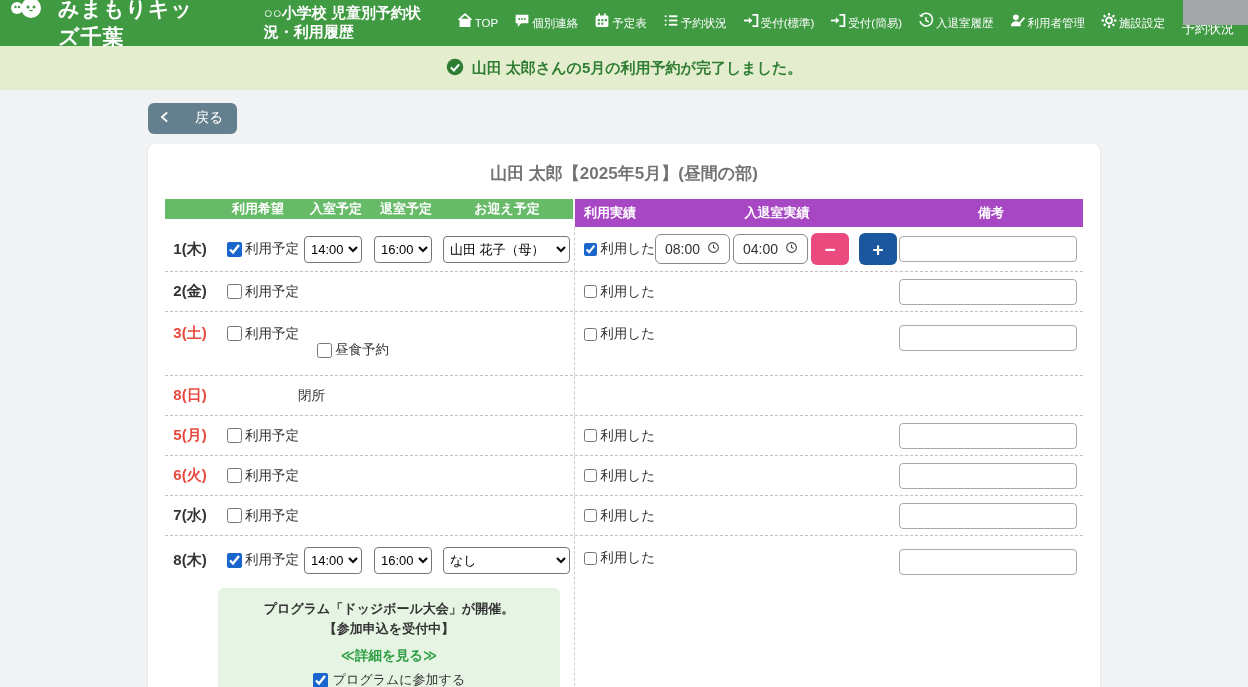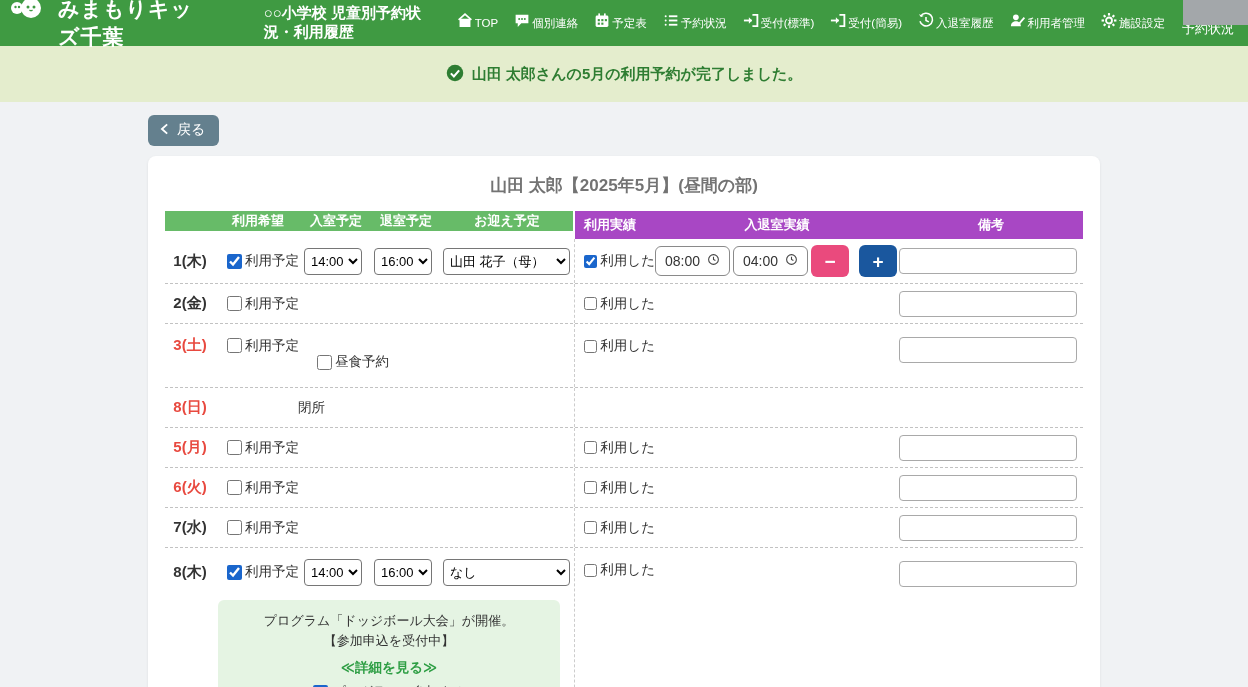--- a/index.html
+++ b/index.html
@@ -14,26 +14,26 @@
   .page-title { color:#fff; font-size:15px; font-weight:bold; margin-left:68px; }
   .nav-menu { margin-left:auto; display:flex; align-items:center; }
   .nav-item { display:flex; flex-direction:row; align-items:center; justify-content:center;
     color:#fff; padding:3px 7px; cursor:pointer; }
   .nav-item svg { height:17px; width:20px; margin-bottom:2px; }
   .nav-item .lbl { font-size:11.5px; white-space:nowrap; }
   .logout { color:#fff; font-size:13px; margin:12px 4px 0 10px; cursor:pointer; white-space:nowrap; }
   .gray-box { position:absolute; top:0; right:0; width:65px; height:25px; background:#a3a7aa; }
 
   
-  .banner { height:56px; background:#e4edcd; display:flex; align-items:center; justify-content:center; gap:8px;
+  .banner { height:44px; background:#e4edcd; display:flex; align-items:center; justify-content:center; gap:8px;
     color:#2e7d32; font-size:15px; font-weight:bold; }
 
   
   .back-row { padding:13px 0 0 148px; }
-  .back-btn { display:inline-flex; align-items:center; gap:4px; background:#64808e; color:#fff;
+  .back-btn { display:inline-flex; align-items:center; gap:22px; background:#64808e; color:#fff;
     border:none; border-radius:6px; padding:6px 14px 7px 11px; font-size:14px; cursor:pointer;
     font-family:inherit; }
 
   
   .card { margin:10px 0 0 148px; width:952px; min-height:530px; background:#fff;
     border-radius:8px 8px 0 0; box-shadow:0 1px 3px rgba(0,0,0,.08); padding:16px 17px 0 17px; }
   .card-title { text-align:center; color:#737373; font-size:17px; font-weight:bold; padding:2px 0 14px; }
 
   
   .tbl { width:918px; }
@@ -70,21 +70,21 @@
   .btn-minus { background:#ea4a7d; }
   .btn-plus { background:#1a579e; margin-left:6px; }
   .remarks { width:178px; height:26px; border:1px solid #a9a9a9; border-radius:4px; padding:0 6px;
     font-size:13px; font-family:inherit; }
 
   .lunch-line { margin:-2px 0 8px 140px; }
   .closed-label { margin-left:83px; font-size:13.5px; grid-column:2 / 6; }
 
   .program-box { margin:6px 0 10px 53px; width:342px; background:#e5f4e3; border-radius:6px;
     padding:11px 8px 10px; text-align:center; font-size:13px; color:#333; }
-  .program-box .line { line-height:1.55; }
+  .program-box .line { line-height:1.55;font-weight:bold; }
   .program-link { display:block; color:#2e9e44; font-weight:bold; margin:8px 0 6px; font-size:13.5px;
     text-decoration:none; cursor:pointer; }
   .program-join { display:inline-flex; align-items:center; gap:5px; font-size:13px; }
 
   .pad-top { padding-top:7px; align-items:start; }
   .pad-top .cb-wrap, .pad-top .remarks { margin-top:6px; }
 </style>
 </head>
 <body>
 

